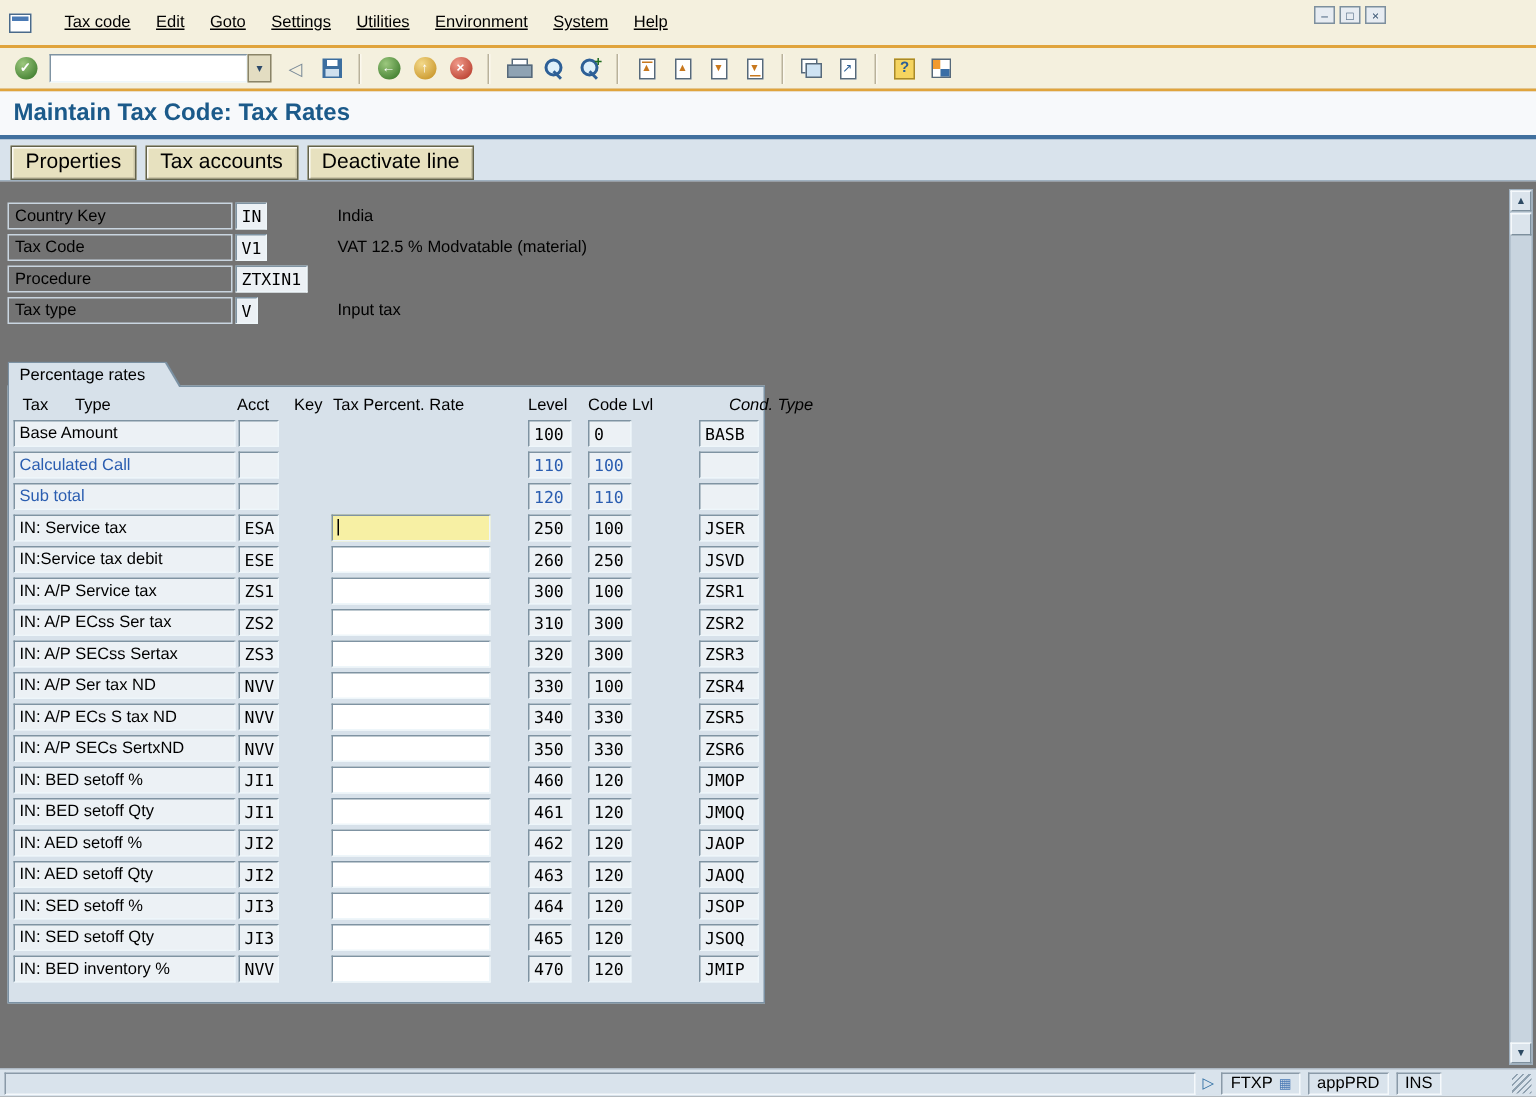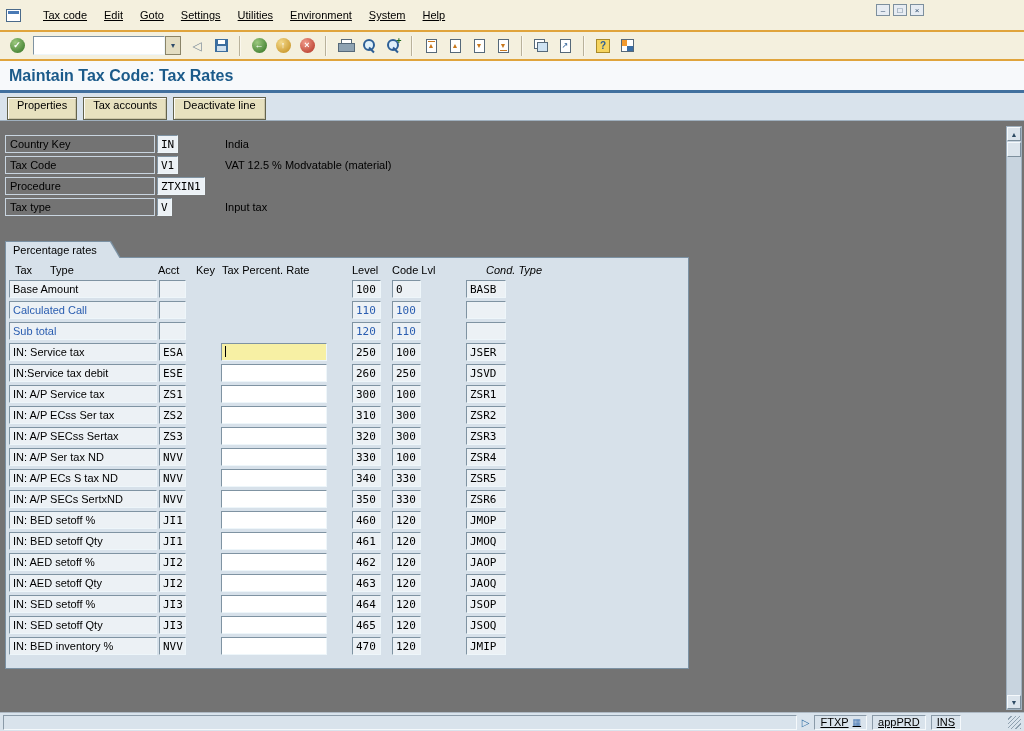--- a/index.html
+++ b/index.html
@@ -66,36 +66,36 @@
 
   
   .titlebar { height:29px; background:#f7f9fb; display:flex; align-items:center; padding-left:9px; }
   .titlebar h1 { font-size:16px; font-weight:bold; color:var(--title-text,#1b5a8a); }
   .blueline { height:3px; background:#41709e; }
 
   
   .apptoolbar { height:28px; background:#d9e3ec; border-bottom:1px solid #9fb0bf; padding-left:4px; }
   .appbtn { height:20px; margin:4px 3px 0 3px; padding:1px 9px 20px; background:#e7e1bf; border:1px solid #63634c;
             box-shadow:inset 1px 1px 0 rgba(255,255,255,.85), inset -1px -1px 0 rgba(0,0,0,.12);
-            font-size:11px; font-family:inherit; color:#000; cursor:default; }
+            font-size:14px; font-family:inherit; color:#000; cursor:default; }
 
   
   .workarea { position:absolute; top:121px; left:0; right:0; bottom:19px; background:#737373; }
   .hrow { position:absolute; left:3px; right:0; height:21px; }
   .hlabel { position:absolute; left:2px; top:0; width:150px; height:18px; border:1px solid #c9d5e0; padding:2px 4px; }
   .vbox { position:absolute; left:154px; top:0; height:18px; background:#ecf1f5; border:1px solid; border-color:#7f93a2 #eef6fa #eef6fa #7f93a2;
           font-family:"DejaVu Sans Mono", monospace; font-size:11px; padding:2px 3px; white-space:pre; }
   .hdesc { position:absolute; left:222px; top:3px; }
 
   
   .gtab { position:absolute; left:5px; top:120px; width:116px; height:17px; z-index:2; }
   .gtab .outer { position:absolute; inset:0; background:#7b91a3; clip-path:polygon(0 0, calc(100% - 10px) 0, 100% 100%, 0 100%); }
   .gtab .inner { position:absolute; left:1px; top:1px; right:1px; bottom:-1px; background:#d7e1ea; clip-path:polygon(0 0, calc(100% - 10px) 0, 100% 100%, 0 100%); }
   .gtab span { position:absolute; left:8px; top:3px; }
-  .groupbox { position:absolute; left:5px; top:136px; width:684px; height:412px; background:#d7e1ea; border:1px solid #7b91a3; }
+  .groupbox { position:absolute; left:5px; top:136px; width:505px; height:412px; background:#d7e1ea; border:1px solid #7b91a3; }
   .thead span { position:absolute; top:6px; white-space:nowrap; }
   .th-tax{left:9px;} .th-type{left:44px;} .th-acct{left:152px;} .th-key{left:190px;}
   .th-rate{left:216px;} .th-level{left:346px;} .th-from{left:386px;} .th-cond{left:480px;font-style:italic;}
   .rows { position:absolute; top:22px; left:0; right:0; }
   .prow { position:relative; height:21px; }
   .cell { position:absolute; top:0; height:18px; border:1px solid; border-color:#7f93a2 #eef6fa #eef6fa #7f93a2; background:#ecf1f5;
           font-size:11px; padding:2px 3px; white-space:nowrap; overflow:hidden; }
   .cell.tax  { left:3px;   width:148px; }
   .cell.acct { left:153px; width:27px;  font-family:"DejaVu Sans Mono",monospace; }
   .cell.rate { left:215px; width:106px; background:#fff; font-family:"DejaVu Sans Mono",monospace; outline:none; }
@@ -111,21 +111,21 @@
   .vscroll { position:absolute; top:5px; right:2px; width:16px; height:584px; background:#c8d4df; border:1px solid #9fb0bf; }
   .sbtn { position:absolute; left:0; width:14px; height:14px; background:#dbe4ec; border:1px solid; border-color:#f5f9fc #7d8f9d #7d8f9d #f5f9fc;
           color:#2d4a63; font-size:7px; line-height:11px; text-align:center; padding:0; }
   .sb-up { top:0; } .sb-thumb { top:15px; height:15px; } .sb-down { bottom:0; }
 
   
   .statusbar { position:absolute; left:0; right:0; bottom:0; height:19px; background:#d9e3ec; border-top:1px solid #aeb9c4;
                display:flex; align-items:center; padding:0 3px; gap:5px; }
   .msg { flex:1; height:15px; border:1px solid; border-color:#8a9aa8 #f5f9fc #f5f9fc #8a9aa8; background:#d9e3ec; }
   .sb-tri { color:#2d6da3; font-size:10px; }
-  .sb-box { height:15px; border:1px solid; border-color:#8a9aa8 #f5f9fc #f5f9fc #8a9aa8; padding:0 5px; display:flex; align-items:center; gap:4px; font-size:11px;text-decoration:underline; }
+  .sb-box { height:15px; border:1px solid; border-color:#8a9aa8 #f5f9fc #f5f9fc #8a9aa8; padding:0 5px; display:flex; align-items:center; gap:4px; font-size:11px; }
   .sb-ic { color:#4a7ab5; font-size:9px; }
   .grip { width:13px; height:13px; margin-left:42px;
           background:repeating-linear-gradient(135deg, transparent 0 2px, #8fa1b0 2px 3px); }
 </style>
 </head>
 <body>
 
 <div id="app">
 
   <div class="menubar">

